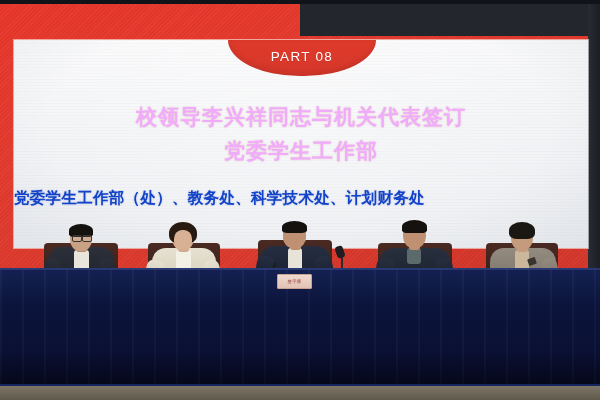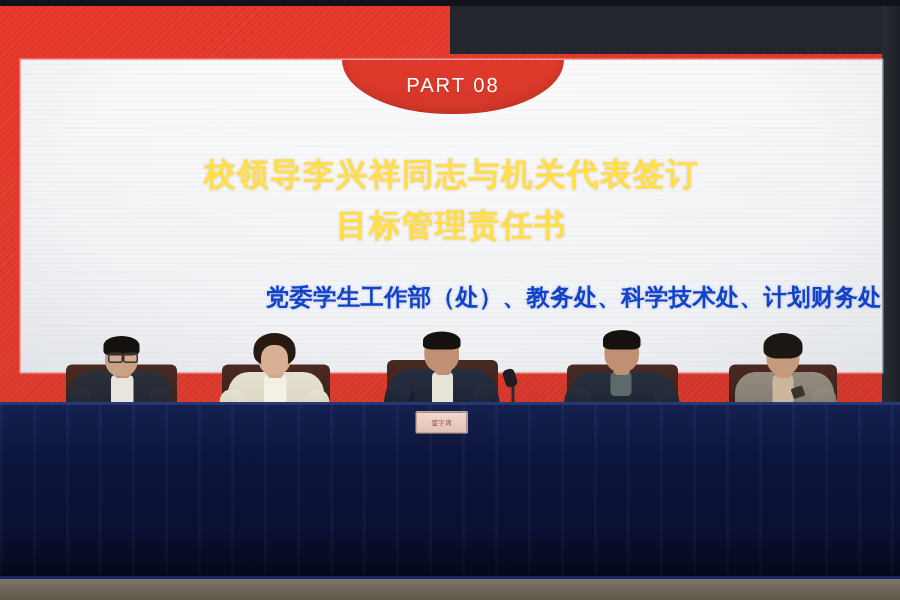--- a/index.html
+++ b/index.html
@@ -102,32 +102,32 @@
   }
 
   
   .title-block {
     position: absolute;
     left: 14px; top: 100px;
     width: 574px;
     text-align: center;
   }
   .title-line {
-    color: #fde047;
+    color: #f0abfc;
     font-size: 21px;
     font-weight: bold;
     letter-spacing: 1px;
     line-height: 34px;
     text-shadow: 0 0 2px rgba(192,48,43,0.25);
   }
   .subtitle {
     position: absolute;
     left: 14px; top: 188px;
     width: 574px;
-    text-align: right;
+    text-align: left;
     color: #1242c8;
     font-size: 15.5px;
     font-weight: bold;
     letter-spacing: 0.3px;
     text-shadow: 0 0 2px rgba(18,66,200,0.3);
   }
 
   
   .table-cloth {
     position: absolute;
@@ -277,21 +277,21 @@
     <div class="screen-scanlines"></div>
     <div class="screen-vignette"></div>
   </div>
 
   <div class="part-tab">
     <span class="part-tab-label">PART 08</span>
   </div>
 
   <div class="title-block">
     <div class="title-line">校领导李兴祥同志与机关代表签订</div>
-    <div class="title-line">目标管理责任书</div>
+    <div class="title-line">党委学生工作部</div>
   </div>
   <div class="subtitle">党委学生工作部（处）、教务处、科学技术处、计划财务处</div>
 
   <div class="person">
     <div class="chair" style="left:44px; top:243px; width:74px; height:36px;"></div>
     <div class="torso" style="left:48px; top:247px; width:66px; height:36px; background:linear-gradient(180deg,#2b303a 0%,#1e222b 100%);"></div>
     <div class="shirt" style="left:74px; top:250px; width:15px; height:28px; background:#e8e5dd;"></div>
     <div class="neck" style="left:76px; top:244px; width:11px; height:8px;"></div>
     <div class="head" style="left:70px; top:226px; width:22px; height:25px;"></div>
     <div class="hair" style="left:69px; top:224px; width:24px; height:13px;"></div>

